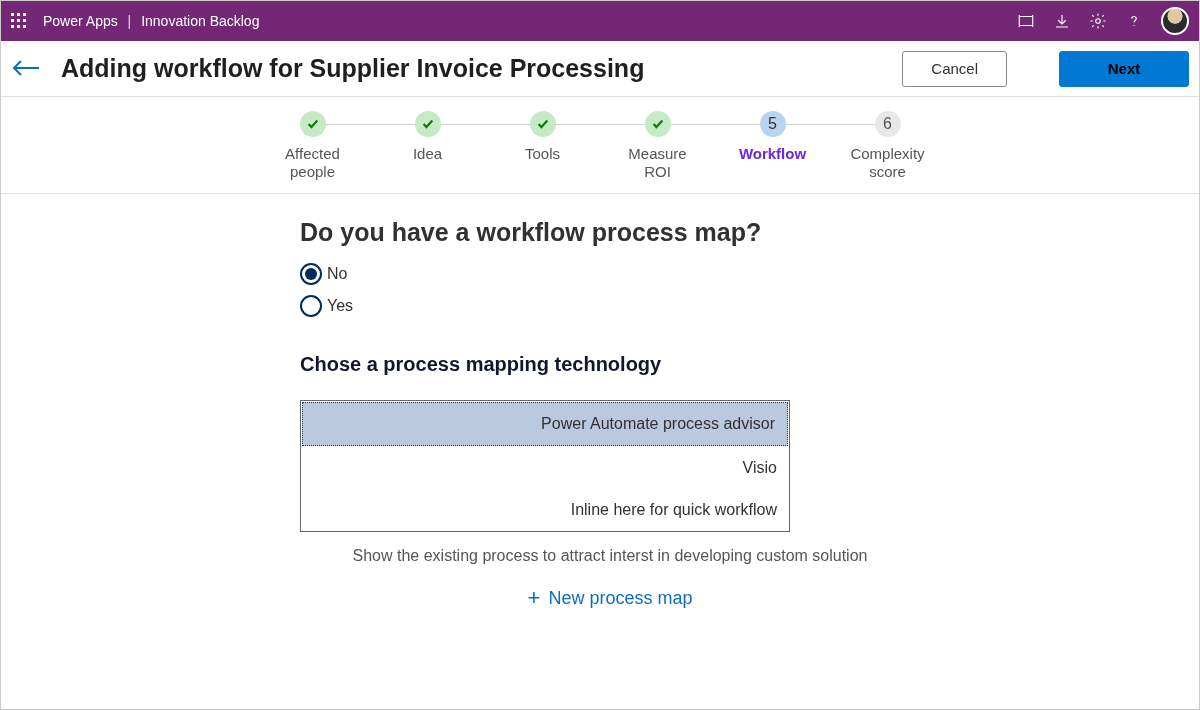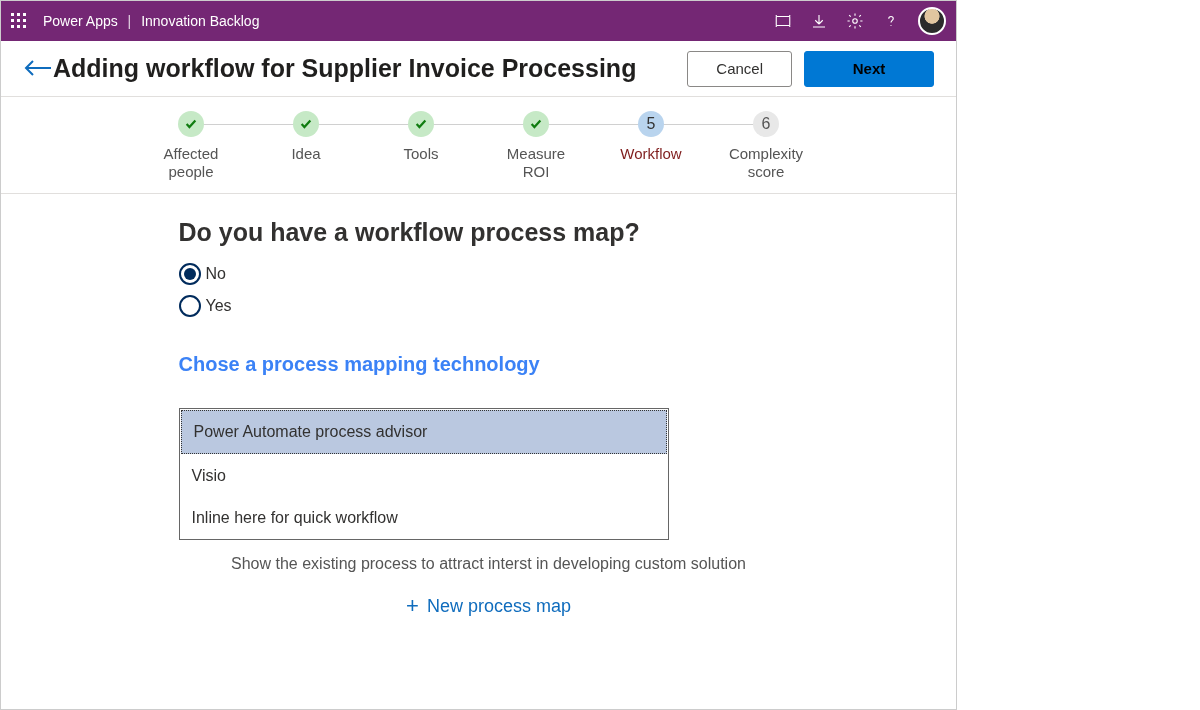--- a/index.html
+++ b/index.html
@@ -8,56 +8,56 @@
   .topbar { background: #742774; height: 40px; display:flex; align-items:center; color:#fff; padding: 0 10px; justify-content: space-between;}
   .topbar-left { display:flex; align-items:center; gap:16px; }
   .waffle { width:16px; height:16px; display:grid; grid-template-columns:repeat(3,3px); grid-template-rows:repeat(3,3px); gap:3px;}
   .waffle span{background:#fff;}
   .top-title { font-size:14px; font-weight:400;}
   .top-divider{opacity:.8; padding:0 6px;}
   .topbar-right { display:flex; align-items:center; gap:18px; }
   .top-icon { width:18px; height:18px; stroke:#fff; fill:none; stroke-width:1.5; }
   .avatar { width:28px; height:28px; border-radius:50%; background: radial-gradient(circle at 50% 30%, #e1c6a0 35%, #2b2b2b 38%); border:2px solid #fff; }
   
-  .header { height:56px; border-bottom:1px solid #e1dfdd; display:flex; align-items:center; padding:0 22px; }
+  .header { height:56px; border-bottom:1px solid #e1dfdd; display:flex; align-items:center; padding:0 10px; gap:20px; }
   .back-arrow { color:#0f6cbd; font-size:26px; line-height:1; cursor:pointer;}
   .page-title { font-size:25px; font-weight:700; flex:1; color:#201f1e;}
   .btn { height:36px; padding: 0 28px; font-size:15px; border-radius:3px; cursor:pointer; display:flex; align-items:center; justify-content:center;}
   .btn-cancel { border:1px solid #8a8886; background:#fff; color:#323130; }
   .btn-next { border:1px solid #0078d4; background:#0078d4; color:#000000; font-weight:600; min-width:130px;}
   
   .stepper-wrap { border-bottom:1px solid #e1dfdd; padding:14px 0 12px; }
   .stepper { display:flex; justify-content:center;}
   .step { width:115px; display:flex; flex-direction:column; align-items:center; position:relative;}
   .step-bubble { width:26px; height:26px; border-radius:50%; display:flex; align-items:center; justify-content:center; font-size:16px; z-index:2;}
   .bubble-done { background:#c6e9c6; }
   .bubble-done svg{stroke:#107c10; stroke-width:2.5; fill:none;}
   .bubble-current { background:#b9d4ee; color:#333; font-weight:400;}
   .bubble-future { background:#e8e8e8; color:#555;}
   .step-label { margin-top:8px; font-size:15px; color:#555; text-align:center; line-height:1.2;}
-  .step.active .step-label{ color:#7f1d1d; font-weight:400;}
+  .step.active .step-label{ color:#6d28d9; font-weight:700;}
   .step-line { position:absolute; top:13px; left:50%; width:115px; height:1px; background:#d0d0d0; z-index:1;}
   .step:last-child .step-line{display:none;}
   
   .content { width:640px; margin: 24px auto 0; padding-left:20px; }
   .q1 { font-size:25px; font-weight:700; color:#323130; margin-bottom:16px;}
   .radio-row { display:flex; align-items:center; gap:5px; margin-bottom:10px; cursor:pointer;}
   .radio { width:22px; height:22px; border:2px solid #002b5c; border-radius:50%; display:flex; align-items:center; justify-content:center;}
   .radio.selected::after{content:""; width:12px; height:12px; background:#002b5c; border-radius:50%;}
   .radio-label{font-size:16px;}
-  .q2 { font-size:20px; font-weight:700; color:#3b82f6; margin-top:36px; margin-bottom:32px;}
-  .listbox { width:490px; border:1px solid #666; }
+  .q2 { font-size:20px; font-weight:700; color:#0f172a; margin-top:36px; margin-bottom:24px;}
+  .listbox { width:490px; border:1px solid #666;text-align:right; }
   .listitem { padding:12px 12px; font-size:16px; cursor:pointer;}
   .listitem.selected { background:#bac8e0; border:1.5px dotted #333; margin:1px;}
   .section-title { font-size:21px; font-weight:700; text-align:center; margin-top:26px;}
   .section-sub { font-size:16px; color:#555; text-align:center; margin-top:12px; line-height:1.45;}
   .add-link { display:flex; justify-content:center; align-items:center; gap:8px; margin-top:18px; color:#0f6cbd; cursor:pointer; font-size:18px;}
   .plus{font-size:22px; font-weight:300;}
   
-  .frame{border:1px solid #ccc; width:957px; height:710px;}
+  .frame{border:1px solid #ccc; width:1200px; height:710px;}
 </style>
 </head>
 <body>
 <div class="frame">
 
 <div class="topbar">
   <div class="topbar-left">
     <div class="waffle">
       <span></span>
           <span></span>

